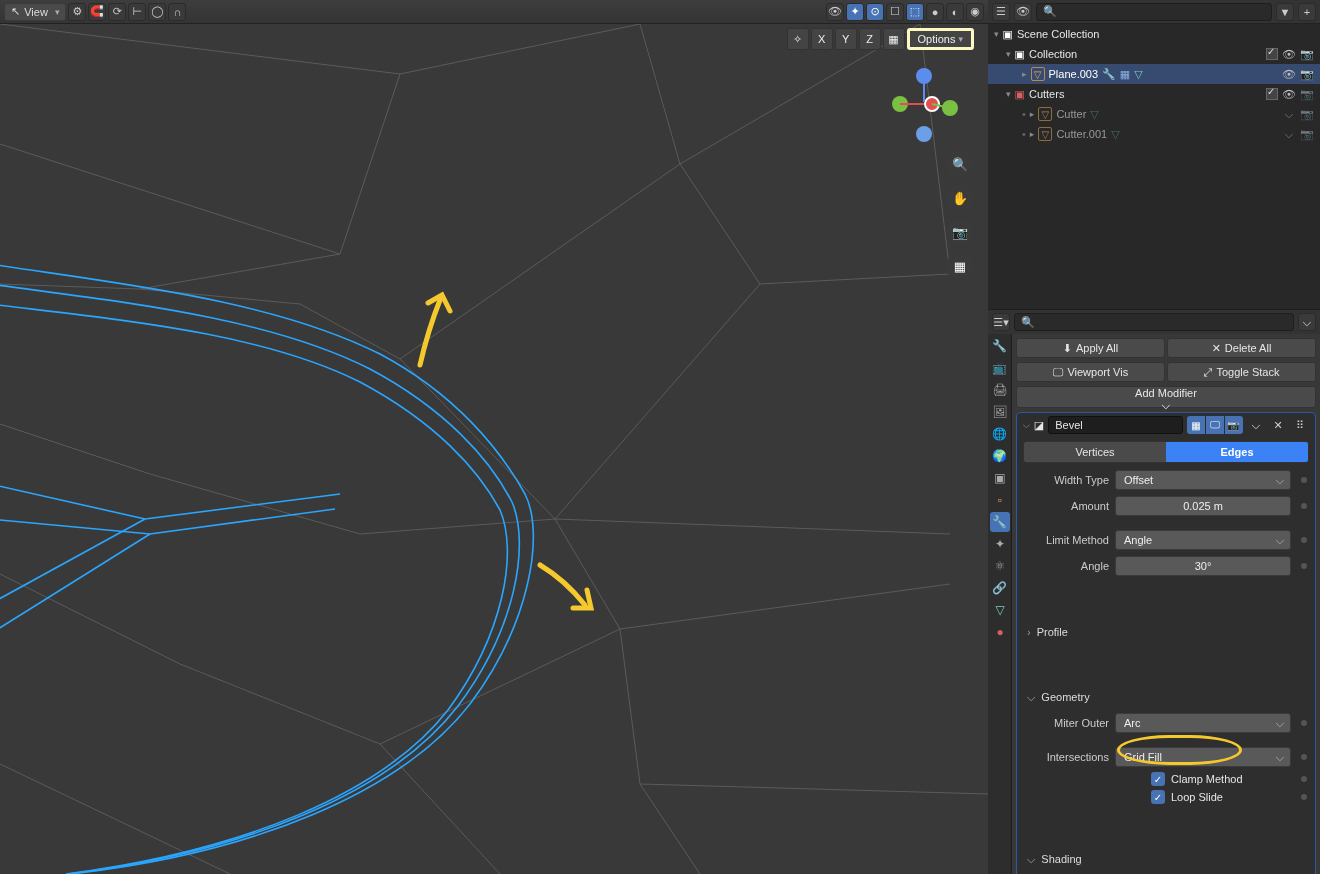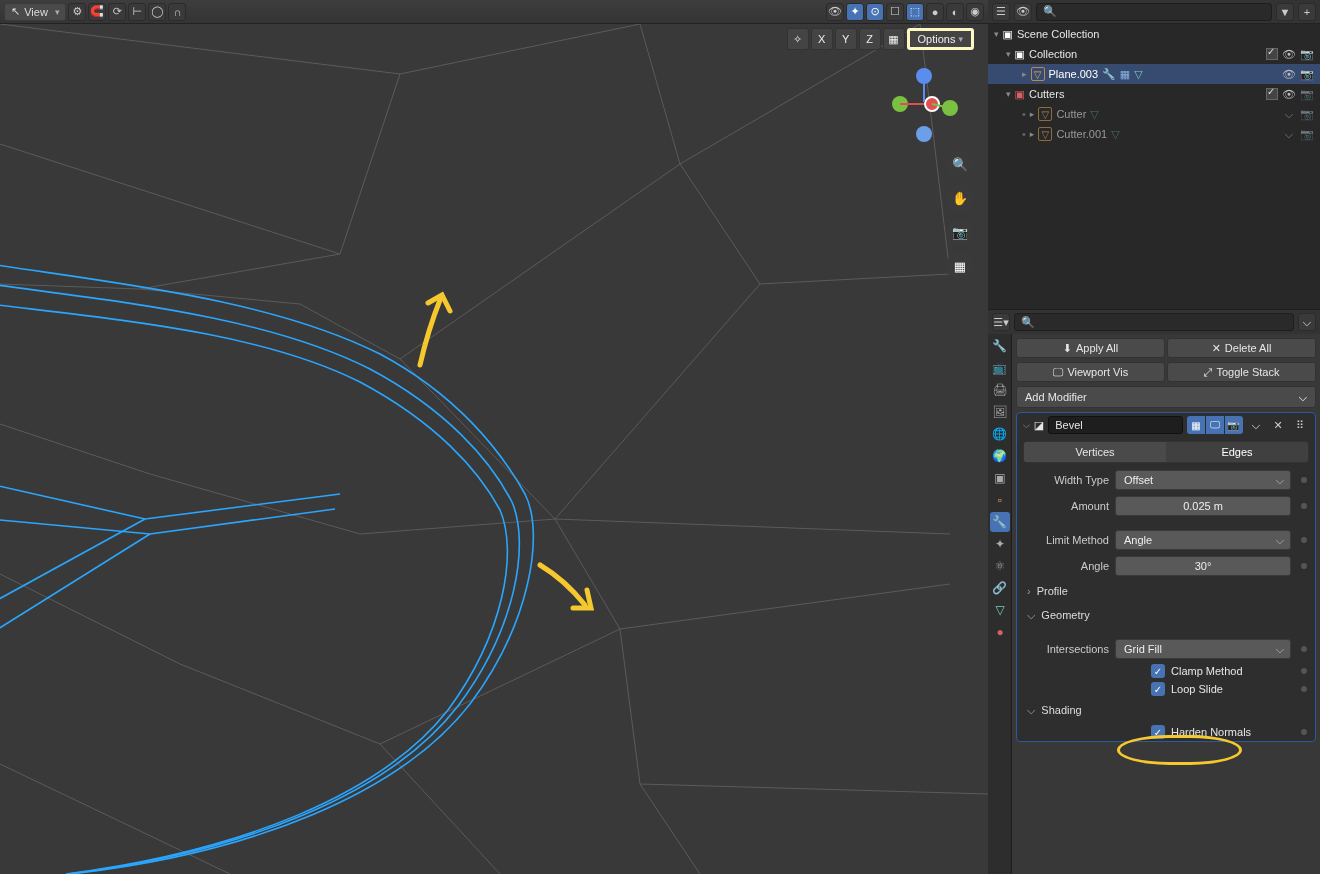--- a/index.html
+++ b/index.html
@@ -46,37 +46,37 @@
 
 .props { flex:1; display:flex; overflow:hidden; }
 .prop-tabs { width:24px; background:#2d2d2d; display:flex; flex-direction:column; gap:2px; padding:2px; border-right:1px solid #1e1e1e;}
 .ptab { width:20px; height:20px; border-radius:3px; display:flex; align-items:center; justify-content:center; color:#aaa; cursor:pointer; font-size:12px;}
 .ptab.active { background:#4772b3; color:#fff;}
 .prop-content { flex:1; overflow:auto; background:#383838; padding:0; }
 .prop-hdr { display:flex; align-items:center; background:#333; height:24px; padding:0 4px; gap:4px;}
 .search-box { flex:1; background:#2a2a2a; border:1px solid #1e1e1e; border-radius:3px; height:18px; display:flex; align-items:center; padding:0 6px; color:#888;}
 .btn-row { display:flex; gap:2px; margin:4px; }
 .big-btn { flex:1; background:#4a4a4a; border:1px solid #333; border-radius:3px; height:20px; display:flex; align-items:center; justify-content:center; cursor:pointer; gap:4px; }
-.full-btn { background:#4a4a4a; border:1px solid #333; border-radius:3px; height:22px; display:flex; align-items:center; padding:0 8px; cursor:pointer; margin:2px 4px; justify-content:space-between;}
+.full-btn { background:#4a4a4a; border:1px solid #333; border-radius:3px; height:22px; display:flex; align-items:center; padding:0 8px; cursor:pointer; margin:2px 4px; justify-content:space-between;flex-direction:column;}
 .mod-panel { margin:4px; border:1px solid #2a5aa0; border-radius:4px; background:#2e2e2e; }
 .mod-hdr { display:flex; align-items:center; padding:3px 6px; gap:4px; }
 .mod-name-field { background:#1e1e1e; border:1px solid #111; border-radius:3px; padding:1px 6px; flex:1; height:18px; display:flex; align-items:center;}
 .mod-togs { display:flex; gap:1px; }
 .mod-tog { width:18px; height:18px; background:#4772b3; color:#fff; display:flex; align-items:center; justify-content:center; cursor:pointer; font-size:10px;}
 .mod-tog:first-child { border-radius:3px 0 0 3px;} .mod-tog:last-child { border-radius:0 3px 3px 0;}
 .tab-pair { display:flex; margin:4px 6px; border-radius:3px; overflow:hidden; border:1px solid #333;}
 .tab-pair > div { flex:1; text-align:center; padding:4px 0; cursor:pointer; background:#4a4a4a;}
-.tab-pair > div.sel { background:#404040; color:#fff;}
+.tab-pair > div.sel { background:#3b82f6; color:#fff;font-weight:bold;}
 .field-row { display:flex; align-items:center; padding:3px 8px; gap:6px;}
 .field-label { width:84px; text-align:right; color:#ccc;}
 .field-input { flex:1; background:#595959; border:1px solid #3a3a3a; border-radius:3px; height:20px; display:flex; align-items:center; justify-content:center; color:#eee;}
 .dropdown { justify-content:flex-start; padding:0 8px; position:relative;}
 .dropdown::after { content:"⌵"; position:absolute; right:6px; color:#aaa;}
 .dot { width:6px;height:6px;border-radius:50%;background:#555;margin-left:4px;}
-.section-hdr { padding:6px 10px; color:#ddd; cursor:pointer;}
+.section-hdr { padding:6px 10px; color:#ddd; cursor:pointer;margin-top:41px;}
 .section-hdr::before { content:"›"; margin-right:6px; color:#999;}
 .section-hdr.open::before { content:"⌵";}
 .check-row { display:flex; align-items:center; padding:2px 8px 2px 134px; gap:6px;}
 .checkbox { width:14px;height:14px;border-radius:3px;background:#4772b3;display:flex;align-items:center;justify-content:center;color:#fff;font-size:10px;cursor:pointer;}
 .circle-annotation { position:absolute; border:3px solid #f5c92e; border-radius:50%/60%; pointer-events:none;}
 
 
 .wireframe-svg { position:absolute; top:24px; left:0; width:988px; height:850px; }
 .arrow-annotation { position:absolute; pointer-events:none; }
 </style>
@@ -351,20 +351,25 @@
               <div class="field-input dropdown">Angle</div>
               <div class="dot"></div>
             </div>
           <div class="field-row">
               <div class="field-label">Angle</div>
               <div class="field-input">30°</div>
               <div class="dot"></div>
             </div>
           <div class="section-hdr">Profile</div>
           <div class="section-hdr open">Geometry</div>
+          <div class="field-row">
+              <div class="field-label">Miter Outer</div>
+              <div class="field-input dropdown">Arc</div>
+              <div class="dot"></div>
+            </div>
           <div style="height:8px;"></div>
           <div class="field-row">
               <div class="field-label">Intersections</div>
               <div class="field-input dropdown">Grid Fill</div>
               <div class="dot"></div>
             </div>
           <div class="check-row">
               <div class="checkbox">✓</div>
               <span>Clamp Method</span>
               <div class="dot" style="margin-left:auto;"></div>

